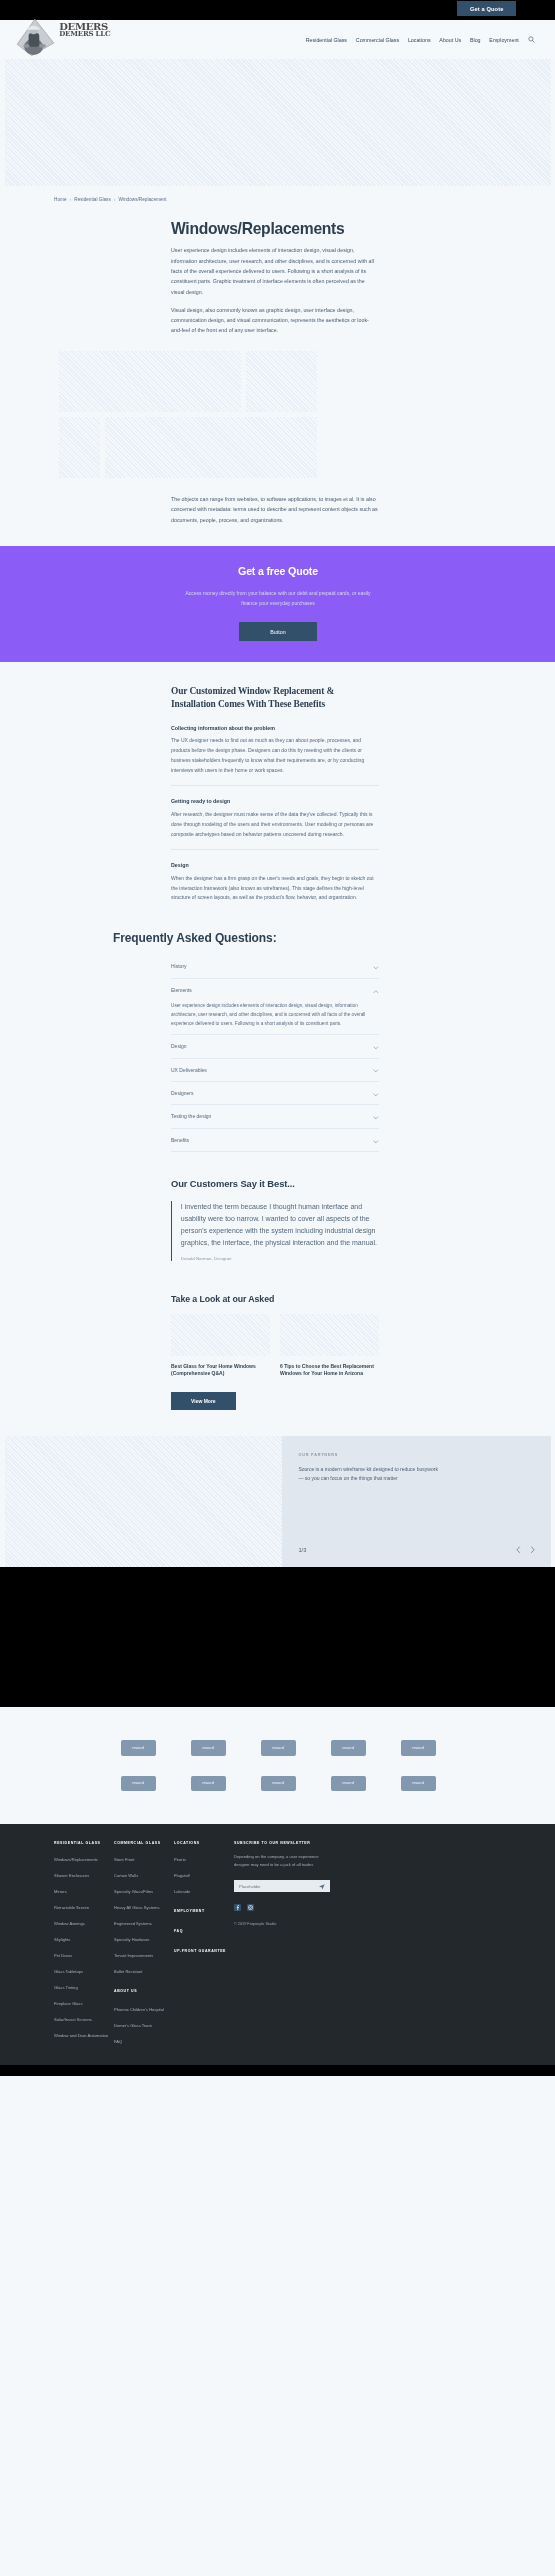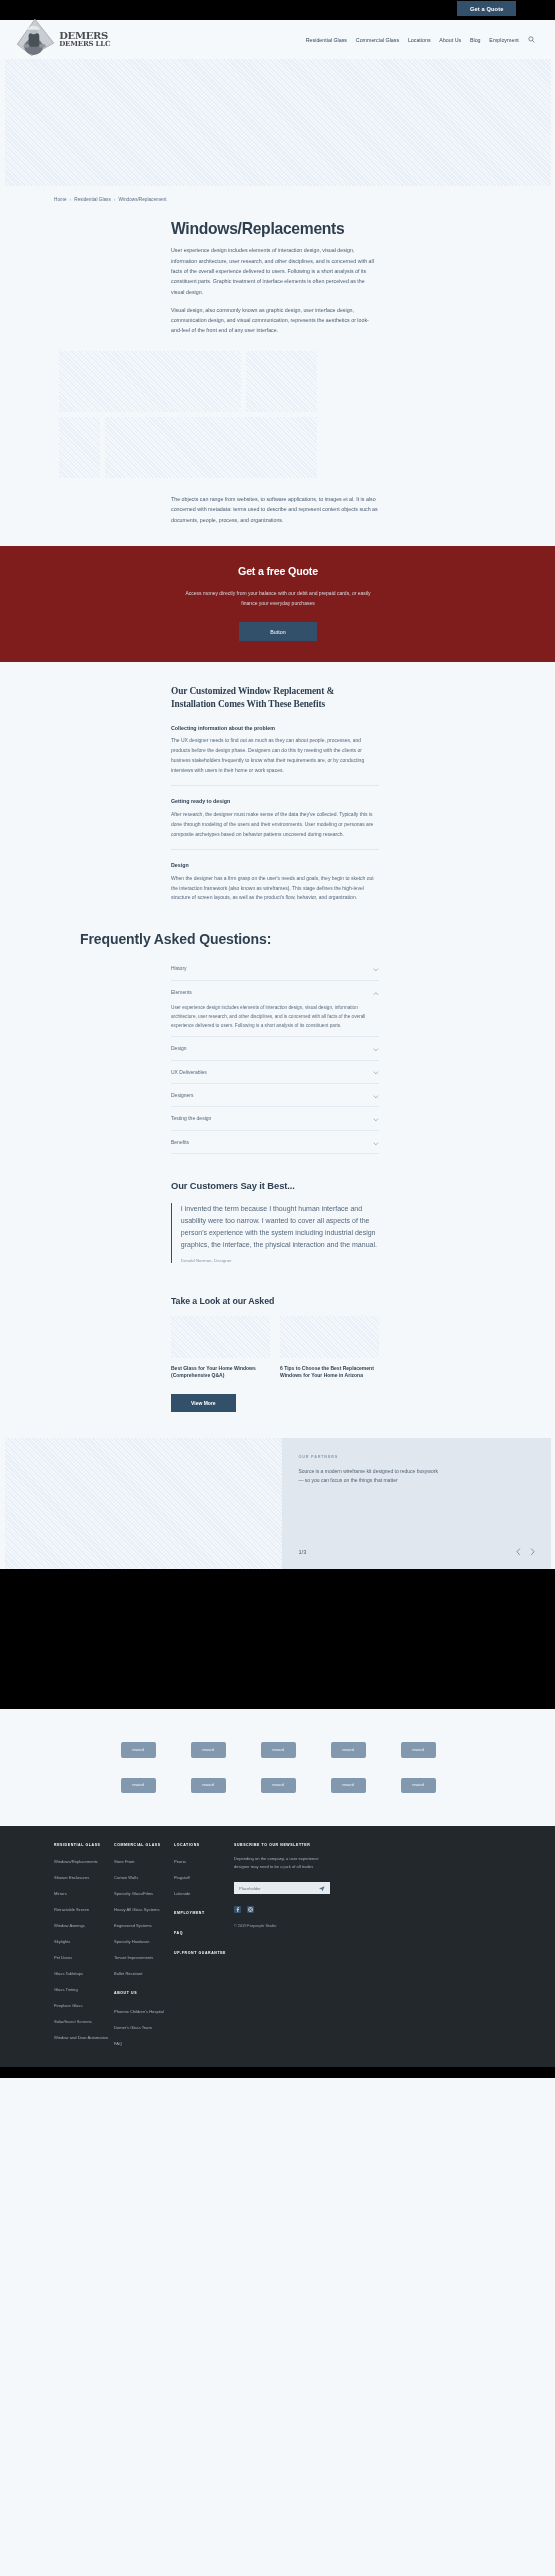--- a/index.html
+++ b/index.html
@@ -25,21 +25,21 @@
     letter-spacing: 0.1px;
   }
 
   
   .header {
     height: 39px; background: #f6f9fc;
     display: flex; align-items: center;
     padding: 0 21.4px 0 16.4px;
     position: relative;
   }
-  .brand { display: flex; align-items: center; gap: 3.8px; }
+  .brand { display: flex; align-items: flex-start; gap: 3.8px; }
   .brand-mark { width: 39px; height: 38px; position: relative; margin-top: -2.5px;}
   .brand-text { display: flex; flex-direction: column; line-height: .95; }
   .brand-text .l1 {
     font-family: "DejaVu Serif", serif; font-weight: bold;
     font-size: 10px; color: #4c4c4c; letter-spacing: -0.3px;
   }
   .brand-text .l2 {
     font-family: "DejaVu Serif", serif; font-weight: bold;
     font-size: 7px; color: #4c4c4c; letter-spacing: -0.2px;
   }
@@ -85,21 +85,21 @@
   .grid-row { display: flex; gap: 5px; padding-left: 59px; }
   .grid-row + .grid-row { margin-top: 5px; }
 
   .after-grid {
     width: 208px; margin-left: 171px; margin-top: 16.4px;
     font-size: 5.3px; line-height: 1.95; color: #4a5c6f; padding-bottom: 21.4px;
   }
 
   
   .cta {
-    background: #7f1d1d; color: #fff;
+    background: #8b5cf6; color: #fff;
     text-align: center; padding: 19px 0 21.4px 0;
   }
   .cta h2 { font-size: 10.7px; font-weight: bold; letter-spacing: -0.2px; }
   .cta p {
     font-size: 5px; line-height: 1.9; color: #d7dce1;
     width: 201px; margin: 12px auto 0 auto;
   }
   .cta .btn {
     margin-top: 14px; display: inline-block;
     background: #33506b; color: #fff; border: none;
@@ -116,21 +116,21 @@
   .benefit { width: 208px; margin-left: 171px; margin-top: 12.6px; }
   .benefit h3 { font-size: 5.3px; color: #2e3f50; font-weight: bold; }
   .benefit p {
     margin-top: 5.7px; font-size: 5px; line-height: 1.95; color: #54677b;
   }
   .benefit .rule { border-top: 0.6px solid #e0e7ef; margin-top: 9.4px; }
 
   
   .faq { margin-top: 28px; }
   .faq h2 {
-    margin-left: 80px; font-size: 14px; font-weight: bold; color: #2e3f50;
+    margin-left: 113px; font-size: 12px; font-weight: bold; color: #2e3f50;
     letter-spacing: -0.1px;
   }
   .faq-list { width: 208px; margin-left: 171px; margin-top: 10px; }
   .faq-item { border-bottom: 0.6px solid #e3e9f0; padding: 5.7px 0 5.7px 0; }
   .faq-head {
     display: flex; align-items: center; justify-content: space-between;
     cursor: pointer;
   }
   .faq-head span.q { font-size: 5px; color: #54677b; }
   .chev { width: 5.7px; height: 3.8px; flex: 0 0 auto; }

